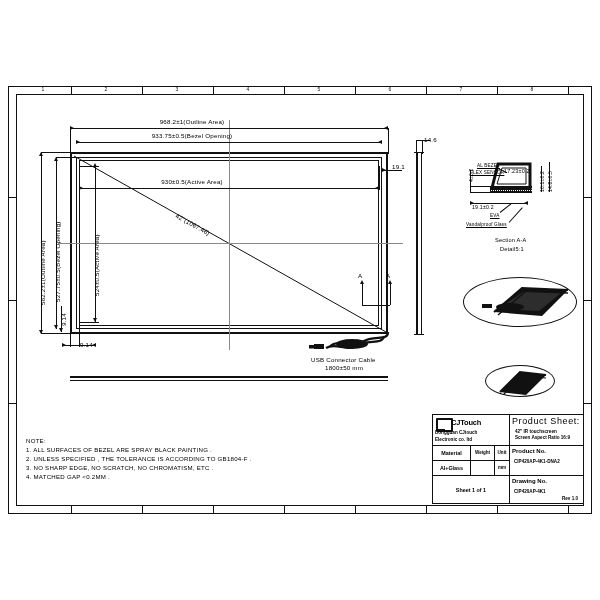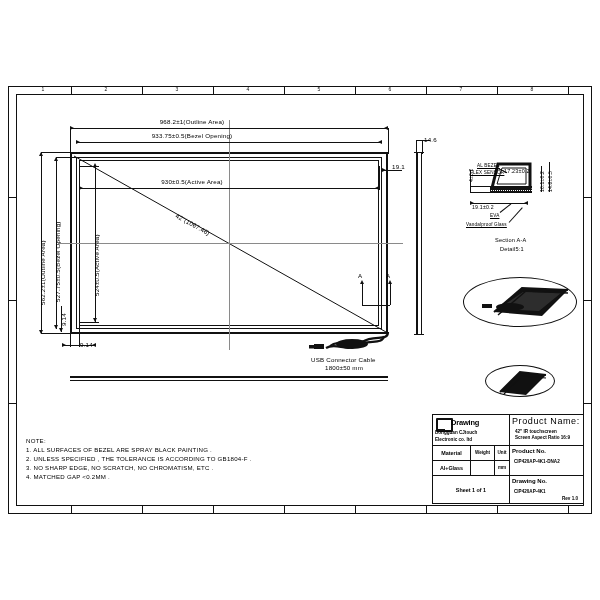--- a/index.html
+++ b/index.html
@@ -290,21 +290,21 @@
     <div>1. ALL SURFACES OF BEZEL ARE SPRAY BLACK PAINTING .</div>
     <div>2. UNLESS SPECIFIED , THE TOLERANCE IS ACCORDING TO GB1804-F .</div>
     <div>3. NO SHARP EDGE, NO SCRATCH, NO CHROMATISM, ETC .</div>
     <div>4. MATCHED GAP &lt;0.2MM .</div>
   </div>
 
   <div class="tb">
 
     <div class="cell" style="left:0;top:0;width:77px;height:31px;">
       <div class="logo-mark"></div>
-      <div class="logo-word">Drawing</div>
+      <div class="logo-word">CJTouch</div>
       <div class="lab-sm" style="position:absolute;left:2px;top:15px;">Dongguan  CJtouch</div>
       <div class="lab-sm" style="position:absolute;left:2px;top:22px;">Electronic  co. ltd</div>
     </div>
 
     <div class="cell" style="left:0;top:31px;width:38px;height:15px;display:flex;align-items:center;justify-content:center;">
       <span class="lab">Material</span>
     </div>
     <div class="cell" style="left:38px;top:31px;width:24px;height:15px;display:flex;align-items:center;justify-content:center;">
       <span class="lab-sm">Weight</span>
     </div>
@@ -320,21 +320,21 @@
     </div>
     <div class="cell" style="left:62px;top:46px;width:15px;height:15px;display:flex;align-items:center;justify-content:center;">
       <span class="lab-sm">mm</span>
     </div>
 
     <div class="cell nbb" style="left:0;top:61px;width:77px;height:28px;display:flex;align-items:center;justify-content:center;">
       <span class="lab">Sheet 1 of 1</span>
     </div>
 
     <div class="cell nb" style="left:77px;top:0;width:73px;height:31px;">
-      <div class="lab-big" style="position:absolute;left:2px;top:1px;">Product Name:</div>
+      <div class="lab-big" style="position:absolute;left:2px;top:1px;">Product Sheet:</div>
       <div class="lab-sm" style="position:absolute;left:5px;top:14px;">42" IR touchscreen</div>
       <div class="lab-sm" style="position:absolute;left:5px;top:20px;">Screen Aspect Ratio 16:9</div>
     </div>
 
     <div class="cell nb" style="left:77px;top:31px;width:73px;height:30px;">
       <div class="lab-med" style="position:absolute;left:2px;top:2px;">Product No.</div>
       <div class="lab-sm" style="position:absolute;left:4px;top:13px;">CIP420AP-4K1-DNA2</div>
     </div>
 
     <div class="cell nb nbb" style="left:77px;top:61px;width:50px;height:28px;">

